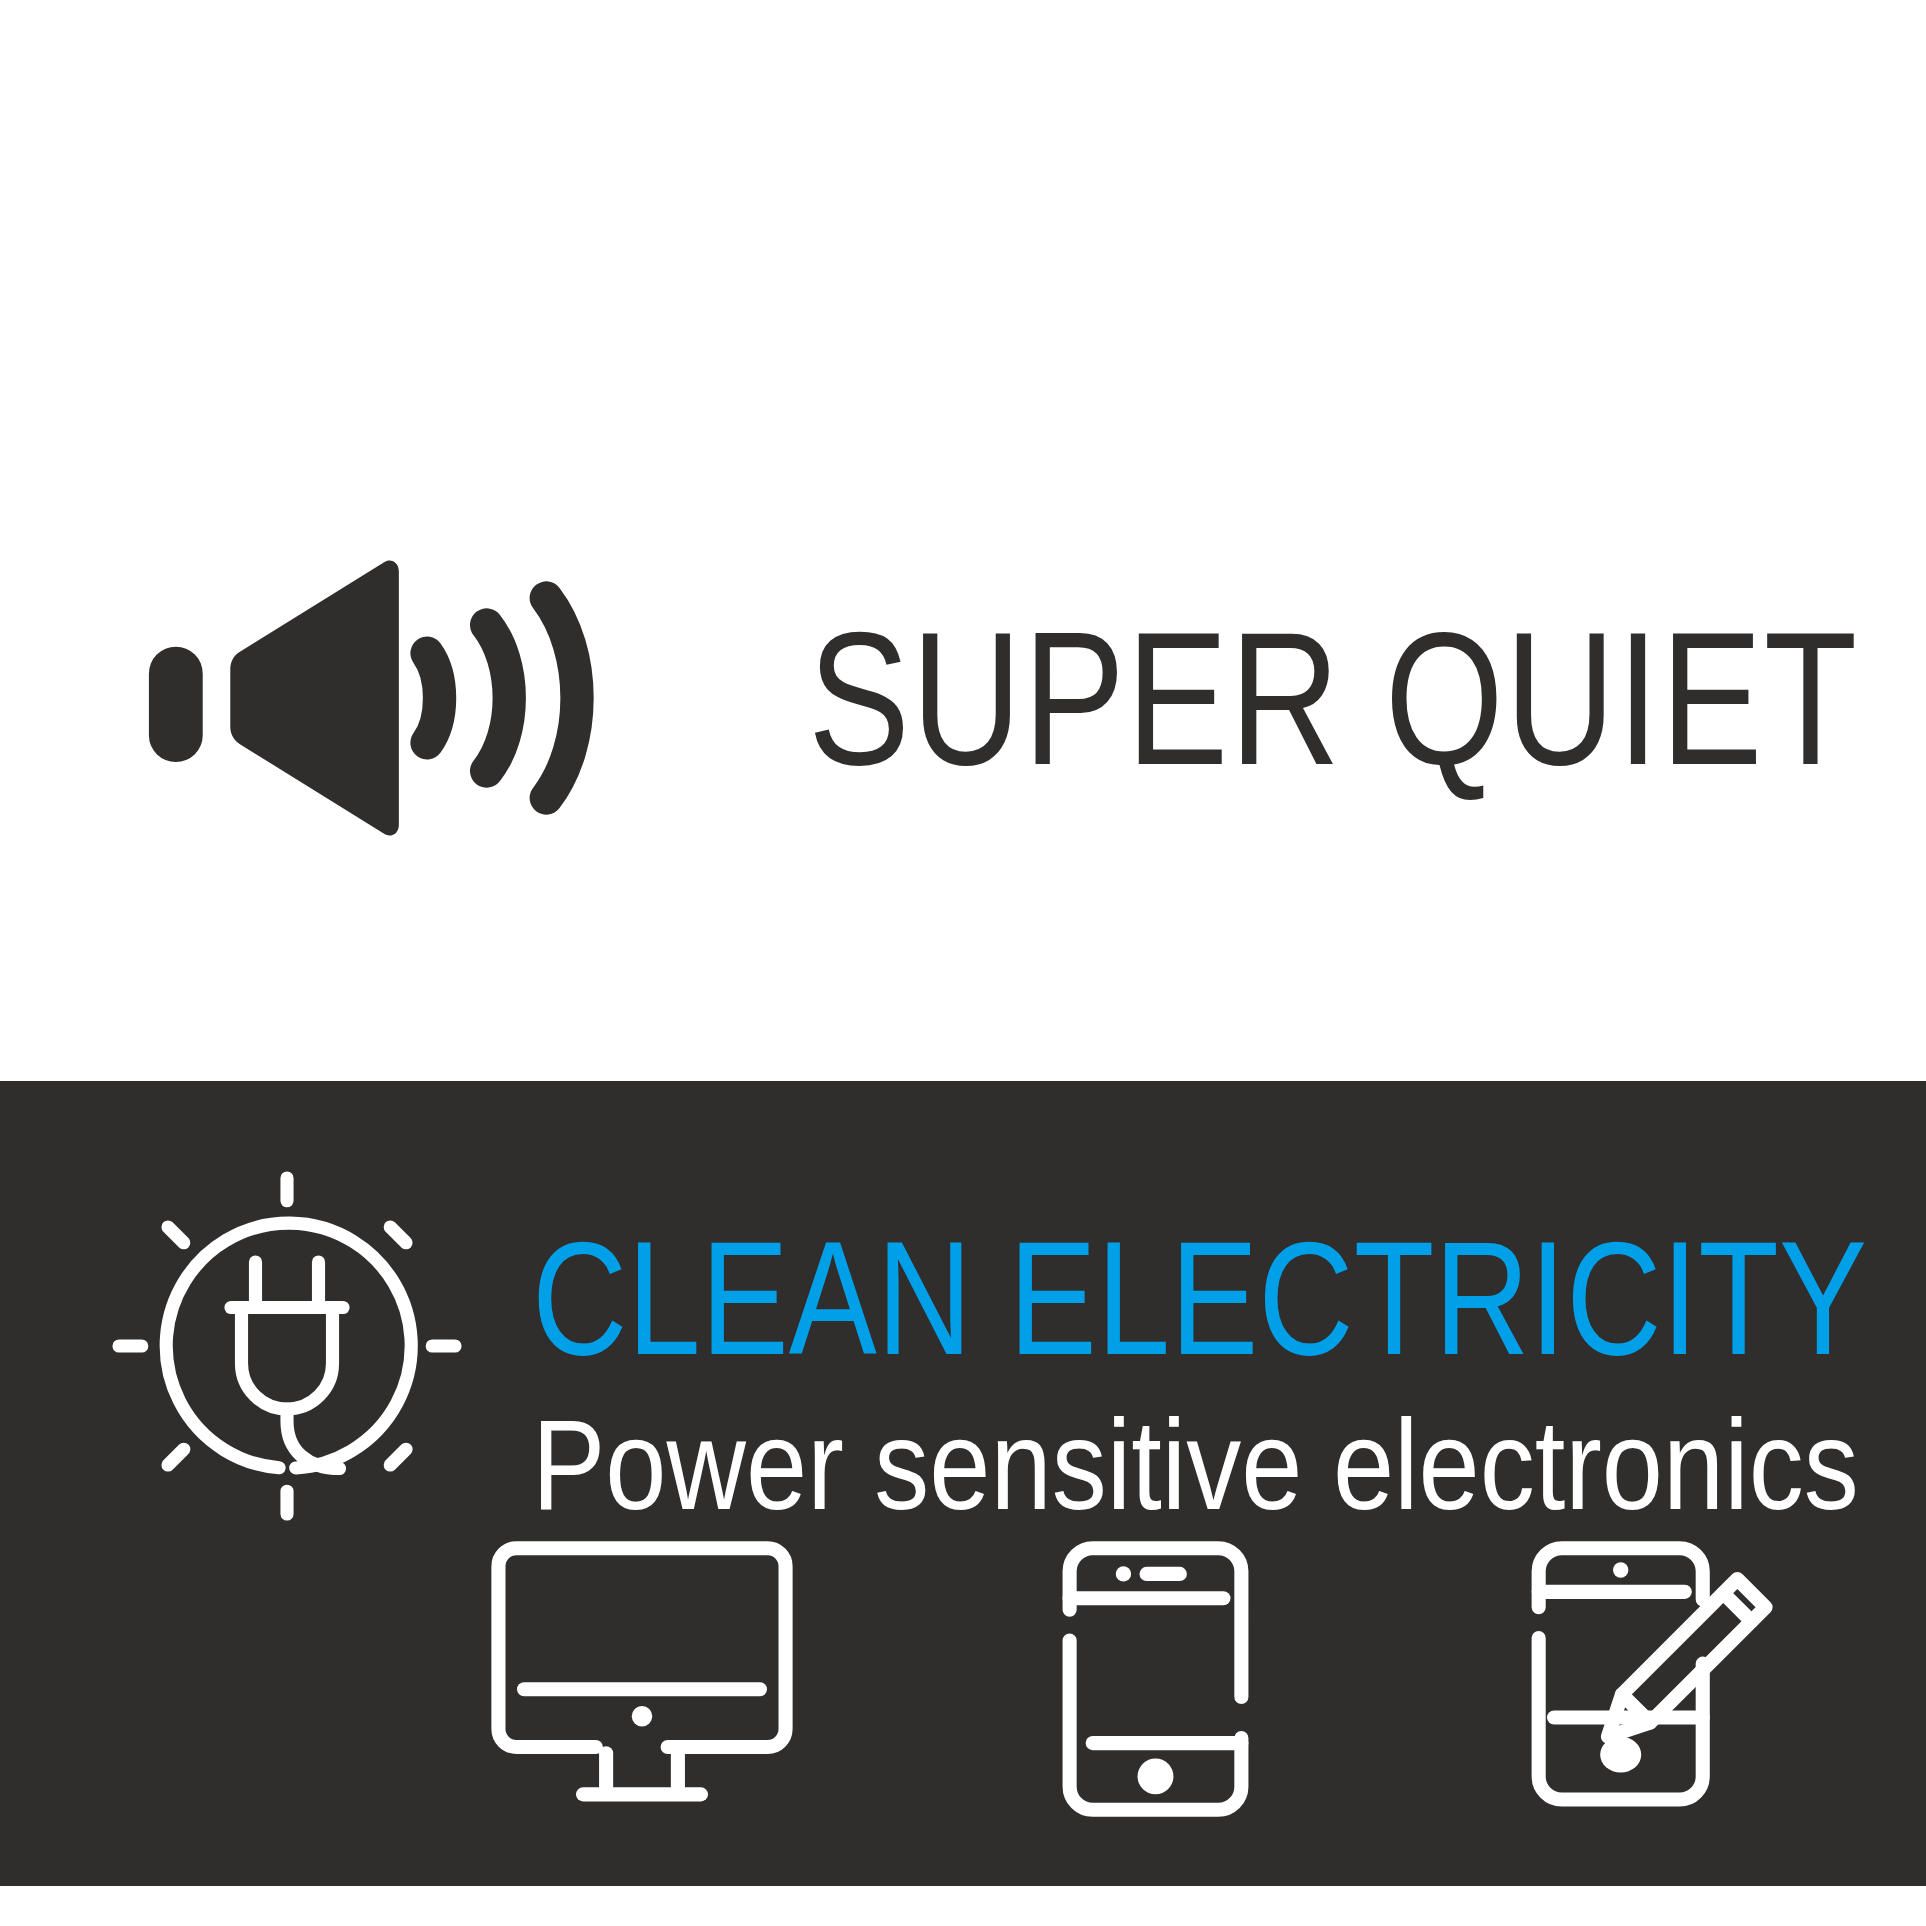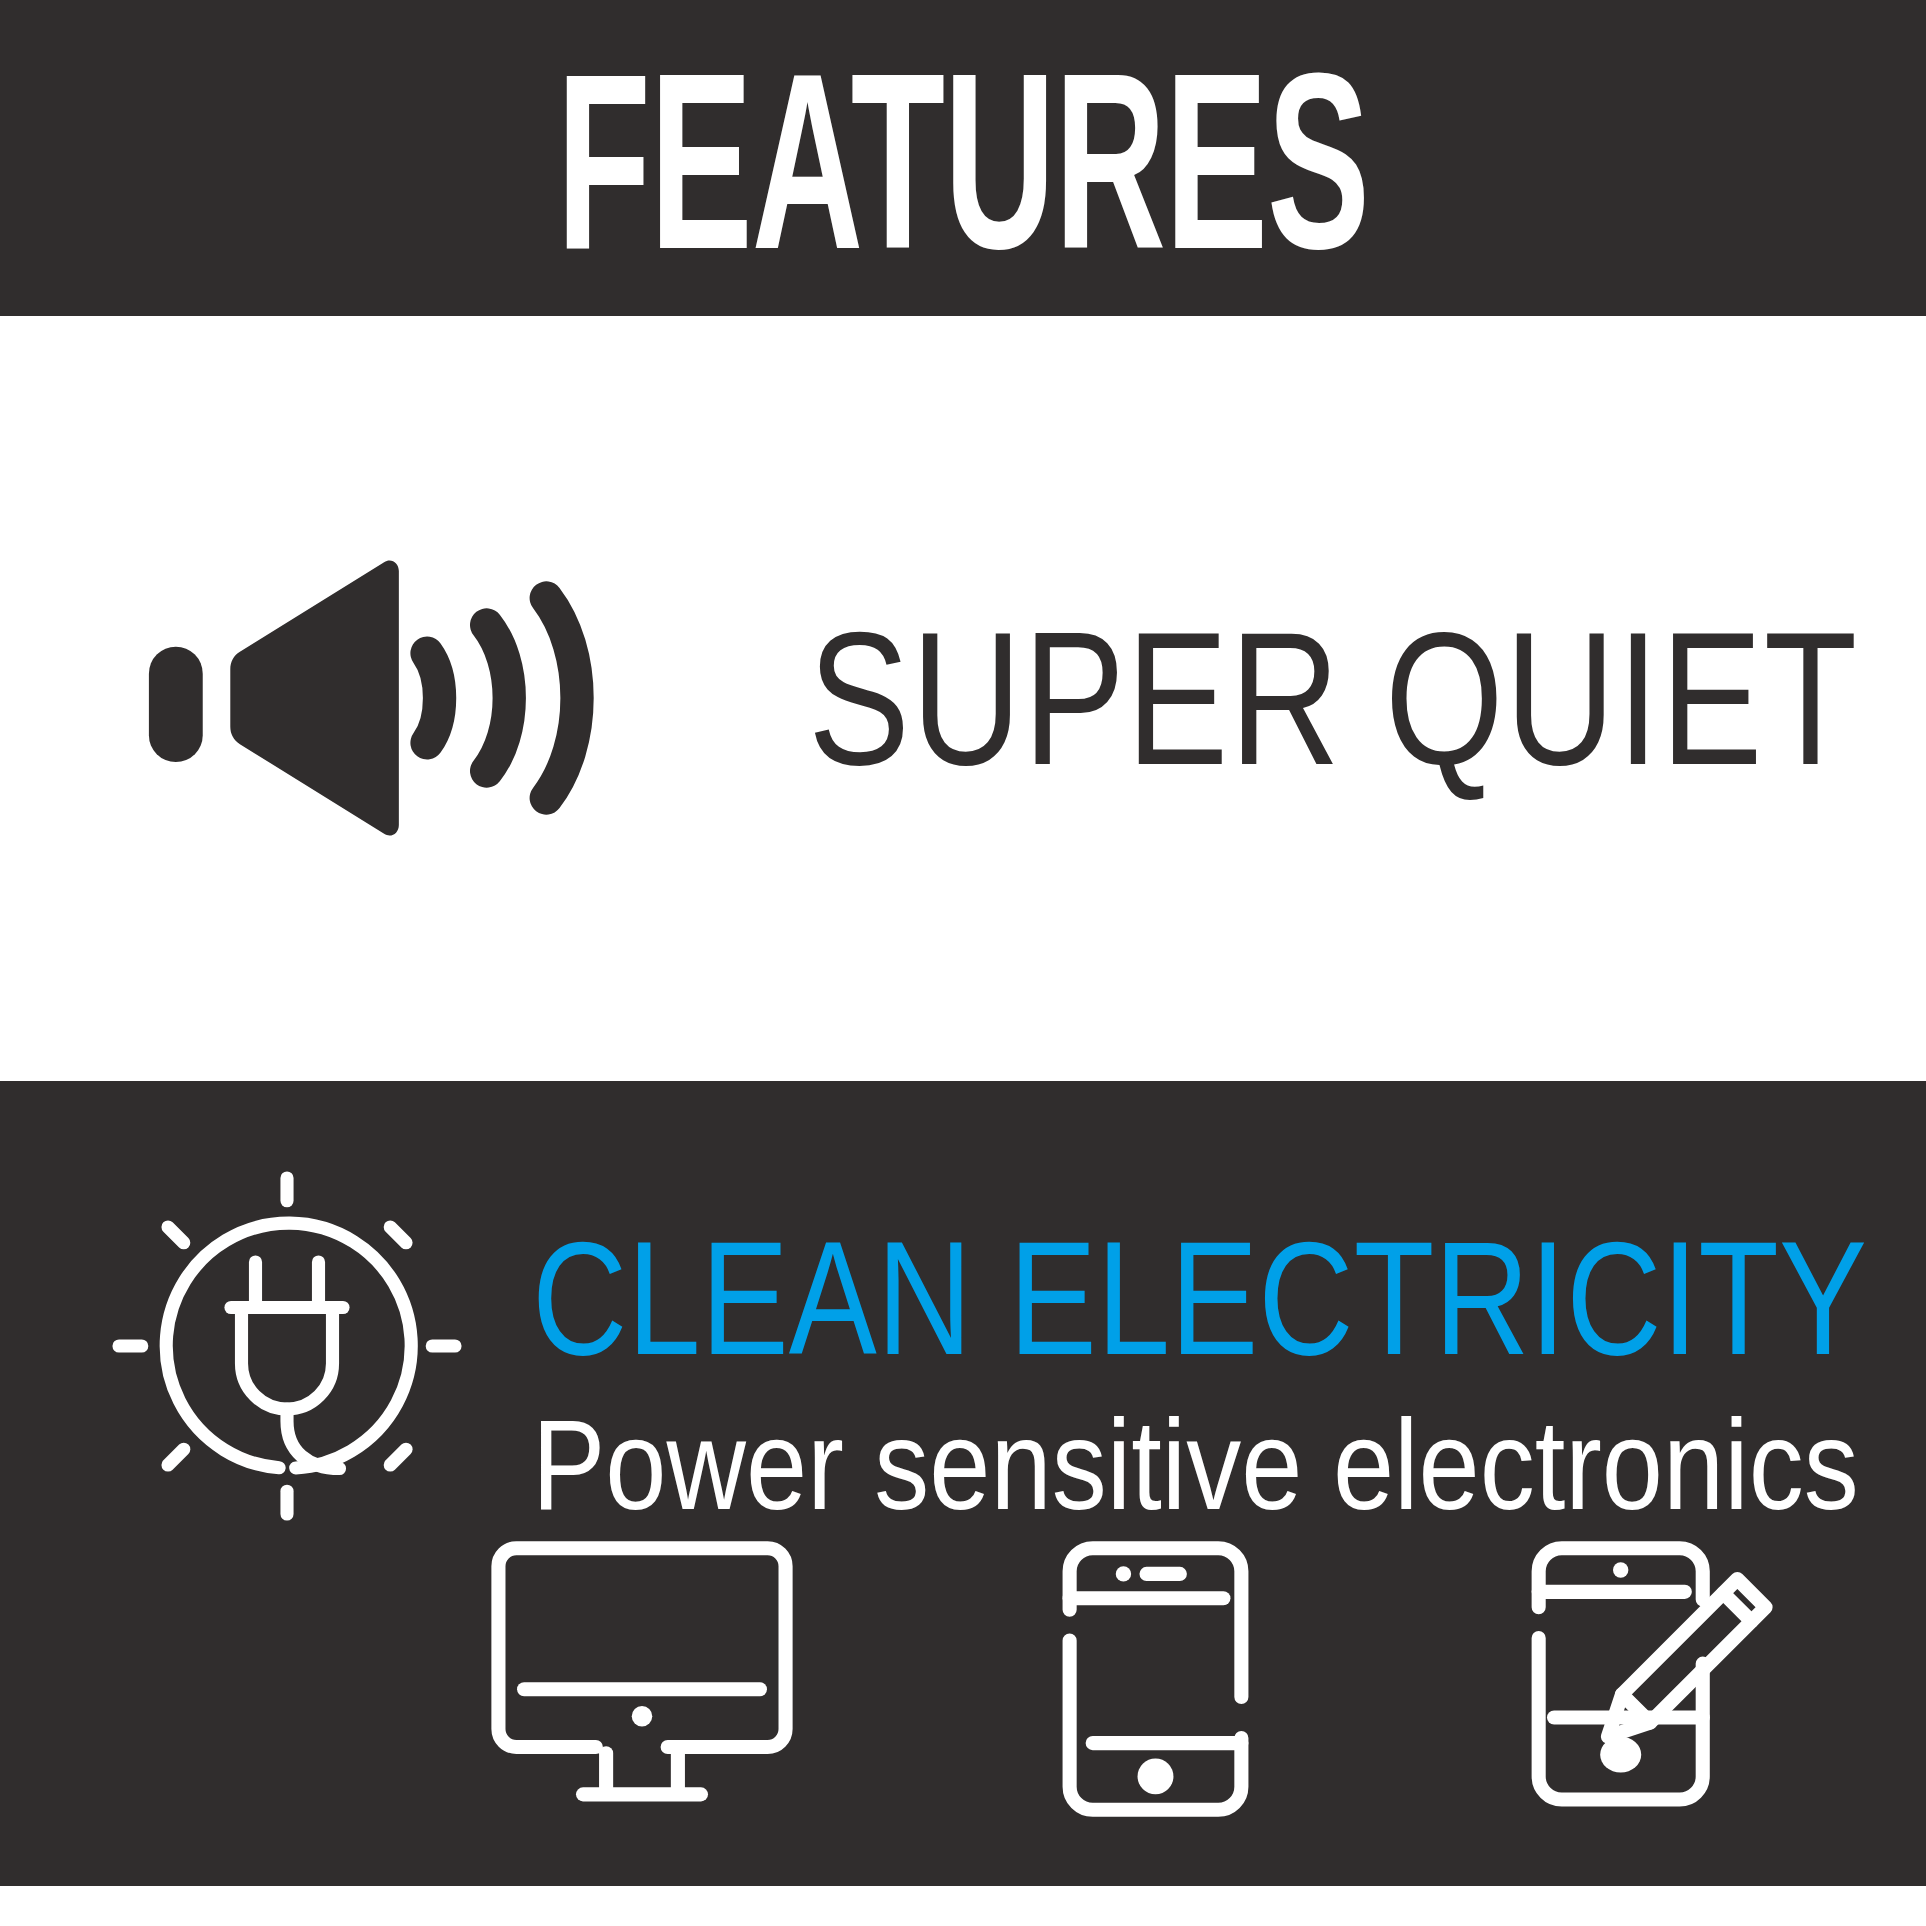--- a/index.html
+++ b/index.html
@@ -150,23 +150,20 @@
   .device-slot.phone-slot    { width: 270px; }
   .device-slot.tablet-slot   { width: 321px; }
 
   svg { display: block; overflow: visible; }
 </style>
 </head>
 <body>
 
 <div id="page">
 
-  <div class="header-band">
-    <div class="header-title">FEATURES</div>
-  </div>
 
   <div class="feature-light">
 
     <div class="quiet-icon-wrap">
       <svg width="475" height="282" viewBox="0 0 740 440" fill="none">
 
         <rect x="18" y="140" width="84" height="180" rx="42" fill="#302D2D"></rect>
 
         <path d="M385 8
                  C 396 1 408 9 408 22

